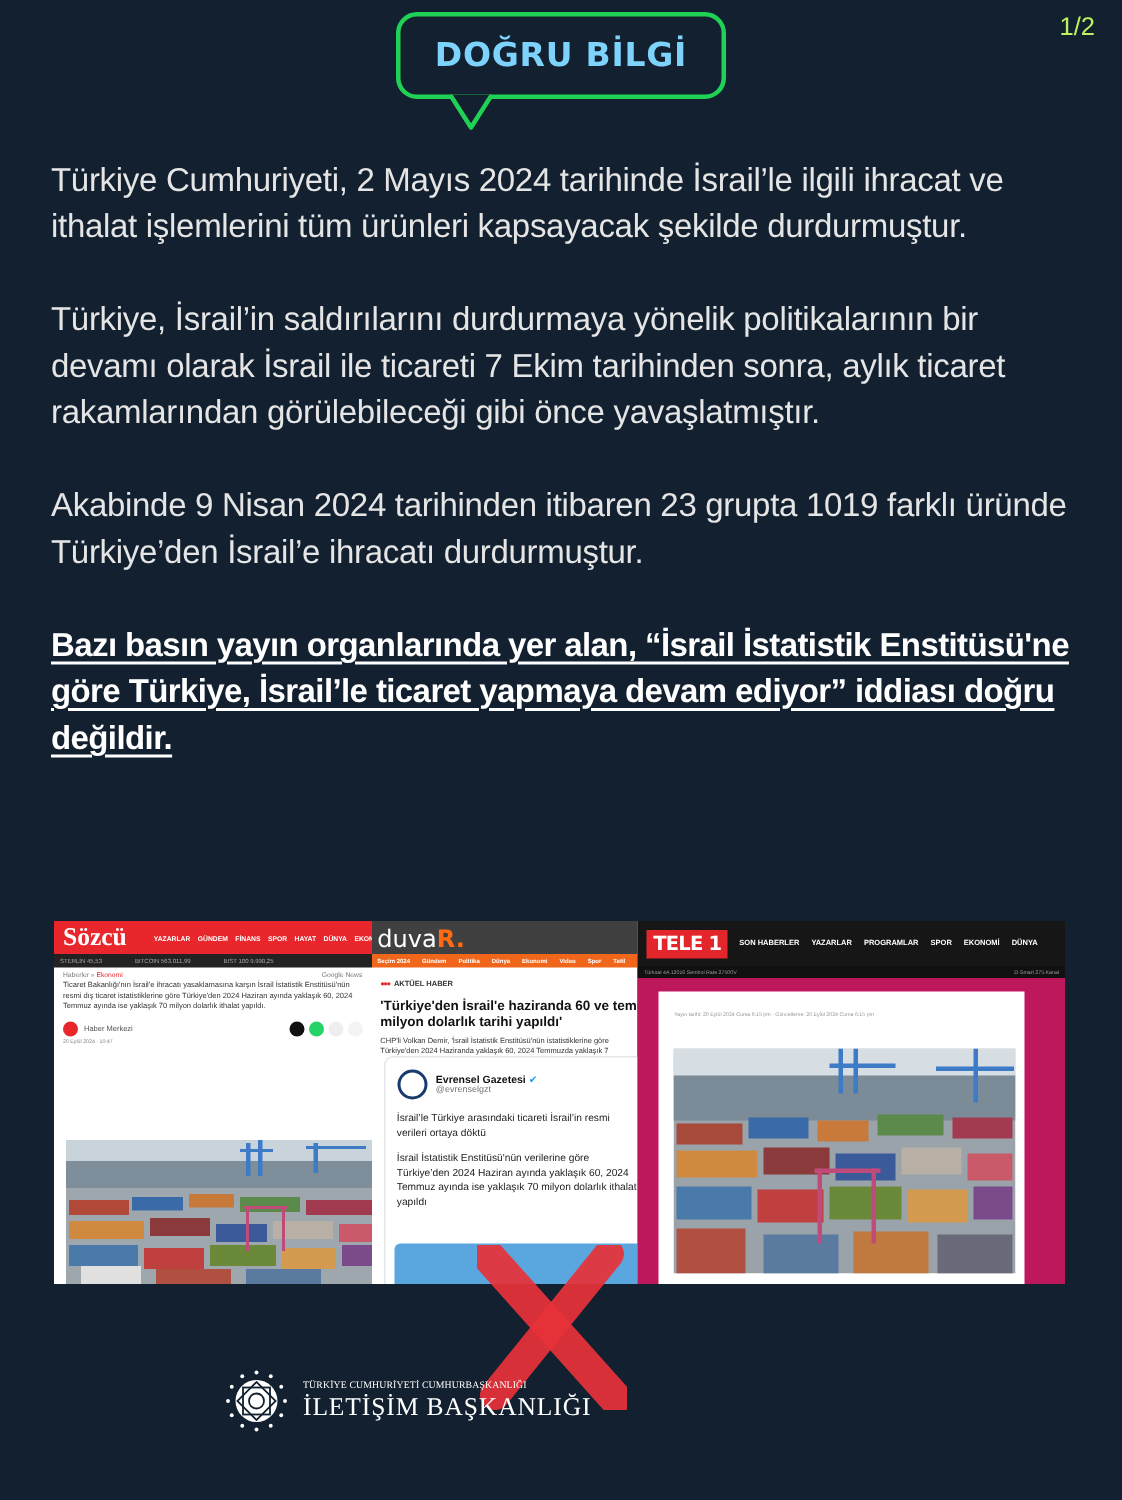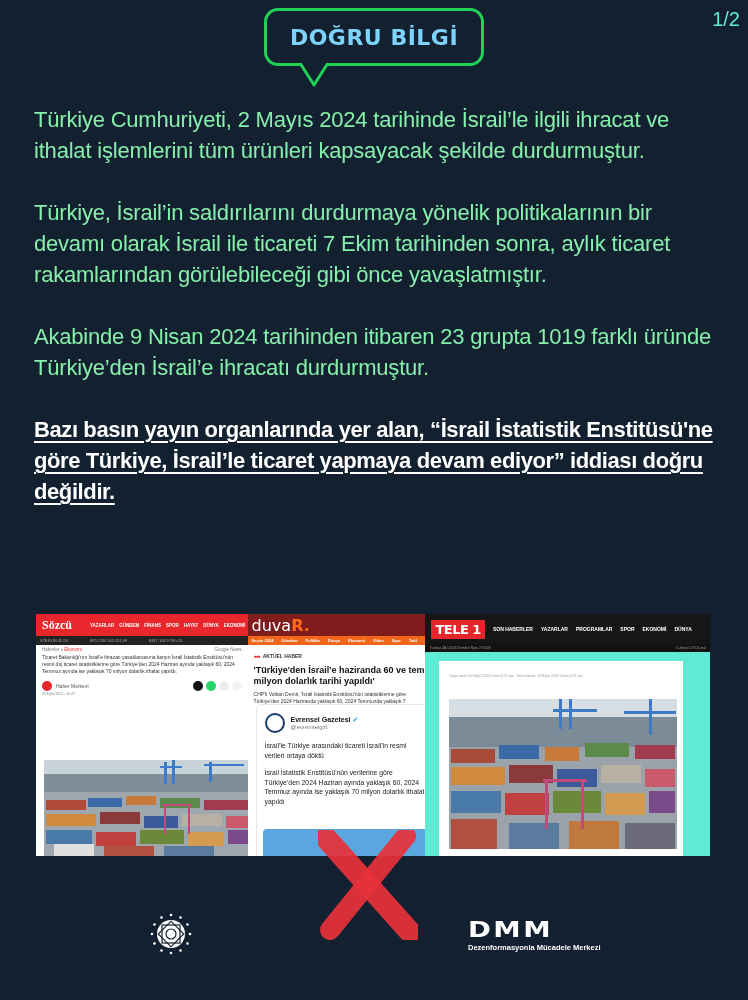--- a/index.html
+++ b/index.html
@@ -1,53 +1,53 @@
 <!DOCTYPE html>
 <html><head>
 <meta charset="utf-8">
 <style>
   * { box-sizing: border-box; margin: 0; padding: 0; }
   html, body { width: 748px; height: 1000px; overflow: hidden; }
   body { background: #12202f; color: #ffffff; font-family: "Liberation Sans", "DejaVu Sans", sans-serif; position: relative; }
 
-  .page-num { position: absolute; right: 8px; top: 8px; font-size: 20px; color: #5eead4; }
+  .page-num { position: absolute; right: 18px; top: 8px; font-size: 17px; color: #bef264; }
 
   .badge-wrap { position: absolute; left: 264px; top: 8px; width: 220px; height: 82px; }
   .badge { position: absolute; left: 0; top: 0; width: 220px; height: 58px; border: 3px solid #1fd155; border-radius: 14px; display: flex; align-items: center; justify-content: center; }
   .badge-text { color: #7dd3fc; font-weight: 900; font-size: 22px; letter-spacing: 0.5px; font-family: "DejaVu Sans", sans-serif; }
   .badge-tail { position: absolute; left: 34px; top: 55px; }
 
   .content { position: absolute; left: 34px; top: 104px; width: 680px; }
-  .para { font-size: 22px; line-height: 31px; color: #86efac; margin-bottom: 31px; letter-spacing: -0.2px; }
+  .para { font-size: 22px; line-height: 31px; color: #e5e5e5; margin-bottom: 31px; letter-spacing: -0.2px; }
   .para.claim { font-weight: bold; text-decoration: underline; text-decoration-thickness: 2px; text-underline-offset: 4px; color: #fff; letter-spacing: -0.4px; }
 
   .shots { position: absolute; left: 36px; top: 614px; width: 674px; height: 242px; display: flex; }
   .shot { position: relative; overflow: hidden; background: #fff; }
   .s1 { width: 226px; }
   .s2 { width: 190px; background: #fff; }
-  .s3 { width: 304px; background: #5eead4; }
+  .s3 { width: 304px; background: #be185d; }
 
   
   .sz-bar { height: 22px; background: #e8262b; display: flex; align-items: center; padding: 0 6px; }
-  .sz-logo { color: #fff; font-family: "Liberation Serif", serif; font-weight: bold; font-size: 12px; margin-right: 18px; }
+  .sz-logo { color: #fff; font-family: "Liberation Serif", serif; font-weight: bold; font-size: 17px; margin-right: 18px; }
   .sz-nav { display: flex; gap: 5px; font-size: 4.5px; color: #fff; font-weight: bold; }
   .sz-ticker { height: 9px; background: #222; font-size: 4px; color: #aaa; display: flex; gap: 22px; align-items: center; padding: 0 4px; }
   .sz-crumb { font-size: 4.5px; color: #777; padding: 2px 6px; display: flex; justify-content: space-between; }
   .sz-crumb b { color: #e8262b; font-weight: normal; }
   .sz-title { font-size: 12.5px; font-weight: bold; color: #111; padding: 6px 6px 4px; font-family: "DejaVu Sans", sans-serif; letter-spacing: -0.3px; }
   .sz-body { font-size: 5px; line-height: 7px; color: #333; padding: 0 6px; }
   .sz-author { display: flex; align-items: center; padding: 6px 6px 0; font-size: 5px; color: #555; }
   .sz-av { width: 10px; height: 10px; border-radius: 50%; background: #e8262b; margin-right: 4px; }
   .sz-share { margin-left: auto; display: flex; gap: 3px; }
   .sz-share span { width: 10px; height: 10px; border-radius: 50%; display: inline-block; }
   .sz-date { font-size: 3.5px; color: #888; padding: 1px 6px 4px; }
   .sz-img { position: absolute; left: 8px; top: 146px; width: 212px; height: 96px; }
 
   
-  .dv-bar { height: 22px; background: #7f1d1d; display: flex; align-items: center; padding: 0 4px; text-align: right; }
+  .dv-bar { height: 22px; background: #404040; display: flex; align-items: center; padding: 0 4px; text-align: right; }
   .dv-logo { color: #fff; font-size: 16px; font-family: "DejaVu Sans", sans-serif; }
   .dv-logo b { color: #ff6a13; }
   .dv-nav { height: 9px; background: #f0661b; display: flex; gap: 8px; font-size: 4px; color: #fff; align-items: center; padding: 0 4px; font-weight: bold; }
   .dv-tag { font-size: 5px; font-weight: bold; color: #333; padding: 8px 6px 4px; }
   .dv-tag i { color: #e8262b; font-style: normal; letter-spacing: -1px; margin-right: 3px; }
   .dv-title { font-size: 9px; font-weight: bold; color: #111; padding: 2px 6px; line-height: 11px; white-space: nowrap; }
   .dv-lead { font-size: 5px; color: #333; padding: 2px 6px; line-height: 7px; white-space: nowrap; }
   .tw { position: absolute; left: 8px; top: 90px; width: 180px; height: 160px; border: 1px solid #e4e6ea; border-radius: 6px; background: #fff; padding: 8px; }
   .tw-head { display: flex; align-items: center; }
   .tw-logo { width: 20px; height: 20px; border-radius: 50%; border: 2px solid #1a3a6e; margin-right: 6px; }
@@ -295,18 +295,18 @@
           <circle cx="4.5" cy="11.5" r="1.3"></circle>
           <circle cx="11.5" cy="4.5" r="1.3"></circle>
       </g>
       <circle cx="21" cy="21" r="14" fill="#fff"></circle>
       <g stroke="#12202f" stroke-width="1.2" fill="none">
         <rect x="12" y="12" width="18" height="18"></rect>
         <rect x="12" y="12" width="18" height="18" transform="rotate(45 21 21)"></rect>
         <circle cx="21" cy="21" r="5"></circle>
       </g>
     </svg>
-  </div>
-  <div class="dmm">
-    <div class="dmm-logo">DMM</div>
-    <div class="dmm-sub">Dezenformasyonla Mücadele Merkezi</div>
+    <div>
+      <div class="ib-small">TÜRKİYE CUMHURİYETİ CUMHURBAŞKANLIĞI</div>
+      <div class="ib-big">İLETİŞİM BAŞKANLIĞI</div>
+    </div>
   </div>
 </div>
 
 </body></html>

